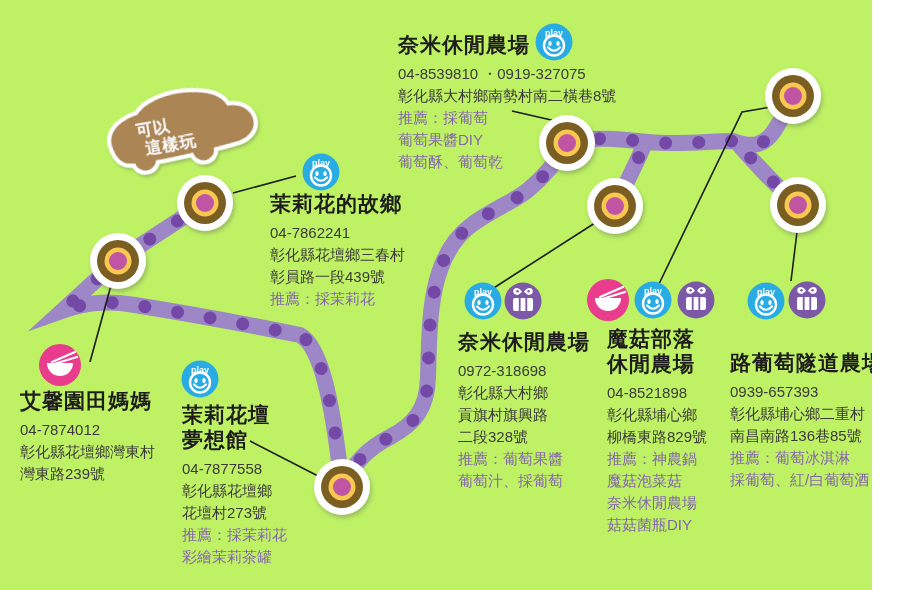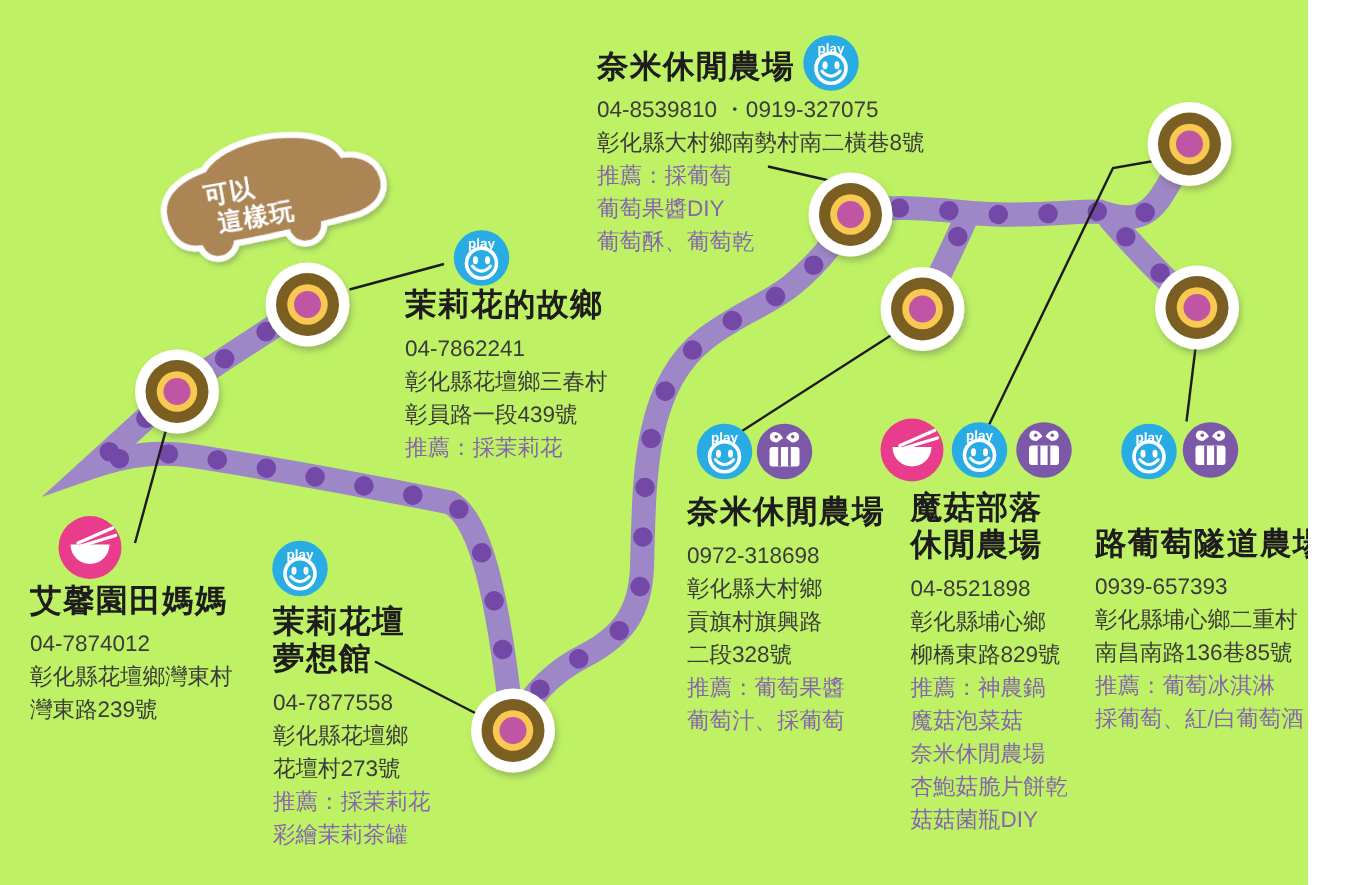--- a/index.html
+++ b/index.html
@@ -171,21 +171,20 @@
 
   <div class="farm" style="left:607px;top:326px;">
     <h3 style="margin:0;">魔菇部落</h3>
     <h3>休閒農場</h3>
     <p>04-8521898</p>
     <p>彰化縣埔心鄉</p>
     <p>柳橋東路829號</p>
     <p class="rec">推薦：神農鍋</p>
     <p class="rec">魔菇泡菜菇</p>
     <p class="rec">奈米休閒農場</p>
-    <p class="rec">杏鮑菇脆片餅乾</p>
     <p class="rec">菇菇菌瓶DIY</p>
   </div>
 
   <div class="farm" style="left:730px;top:326px;margin-top:24px;">
     <h3>路葡萄隧道農場</h3>
     <p>0939-657393</p>
     <p>彰化縣埔心鄉二重村</p>
     <p>南昌南路136巷85號</p>
     <p class="rec">推薦：葡萄冰淇淋</p>
     <p class="rec">採葡萄、紅/白葡萄酒</p>

